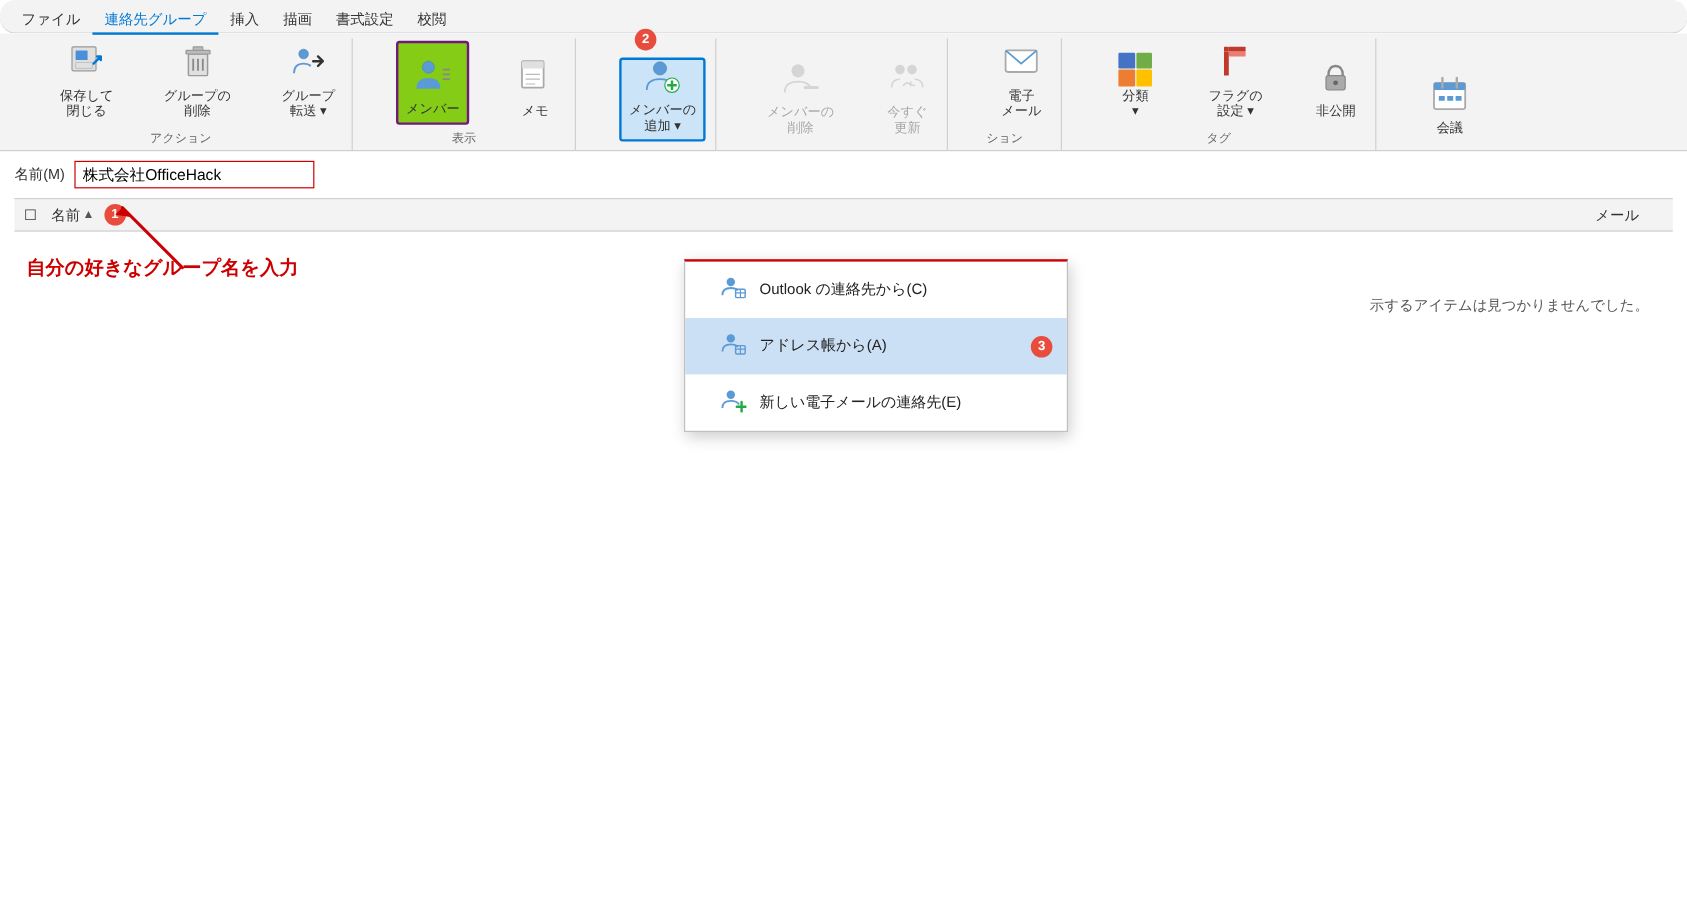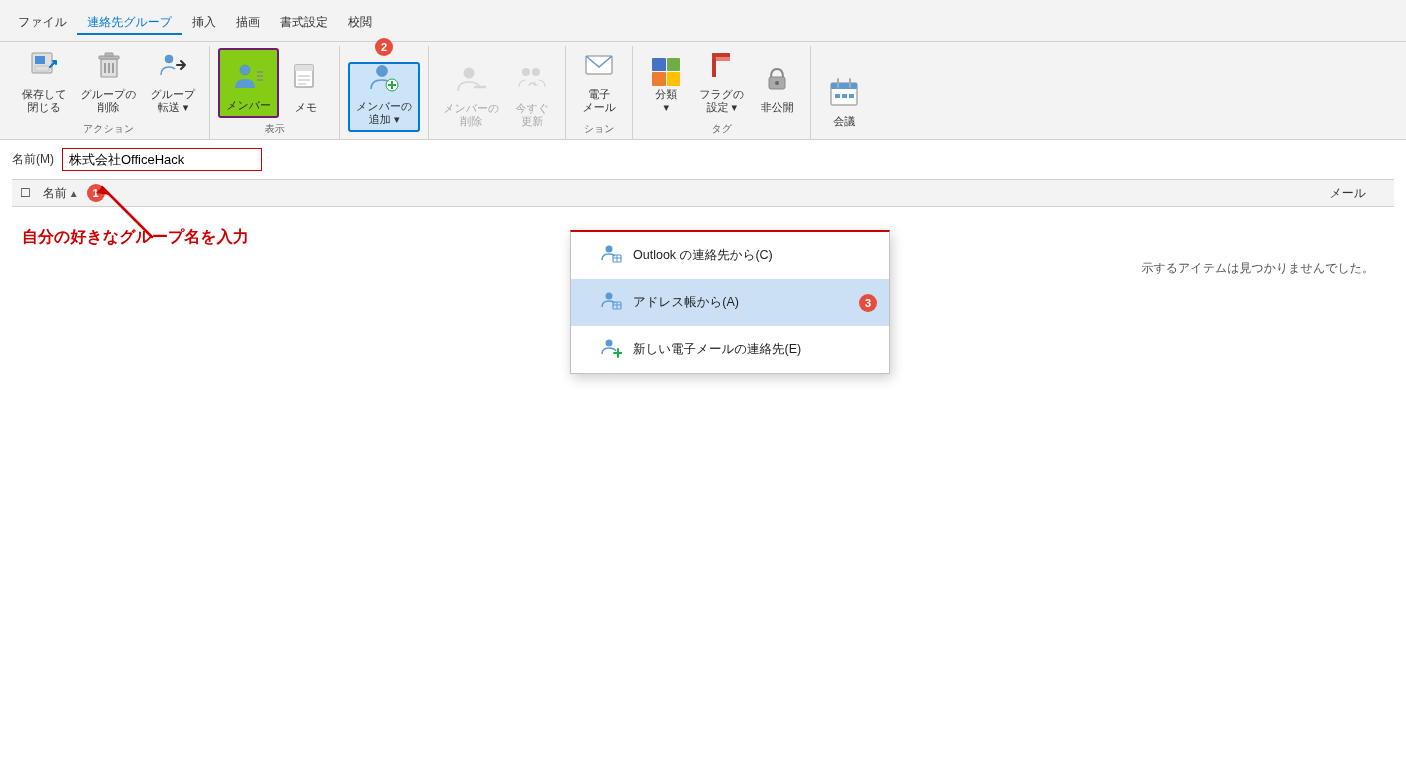--- a/index.html
+++ b/index.html
@@ -8,25 +8,26 @@
       font-size: 12px;
       background: #fff;
       width: 1406px;
       min-height: 767px;
       overflow: hidden;
     }
 
     
     .menu-bar {
       display: flex;
-      align-items: center;
+      align-items: flex-start;
       background: #f3f3f3;
       border-bottom: 1px solid #d0d0d0;
       padding: 4px 8px 0 8px;
-      height: 42px;
+      height: 28px;
+      border-radius: 13px;
     }
     .menu-item {
       padding: 4px 10px;
       font-size: 12px;
       cursor: pointer;
       color: #333;
     }
     .menu-item.active {
       color: #0078d4;
       font-weight: normal;
@@ -122,20 +123,21 @@
       align-items: center;
       justify-content: center;
       z-index: 10;
     }
 
     .ribbon-btn-wrapper {
       position: relative;
       display: flex;
       flex-direction: column;
       align-items: center;
+      margin-left: 28px;
     }
 
     
     .content-area {
       padding: 8px 12px;
       position: relative;
     }
 
     .name-row {
       display: flex;

